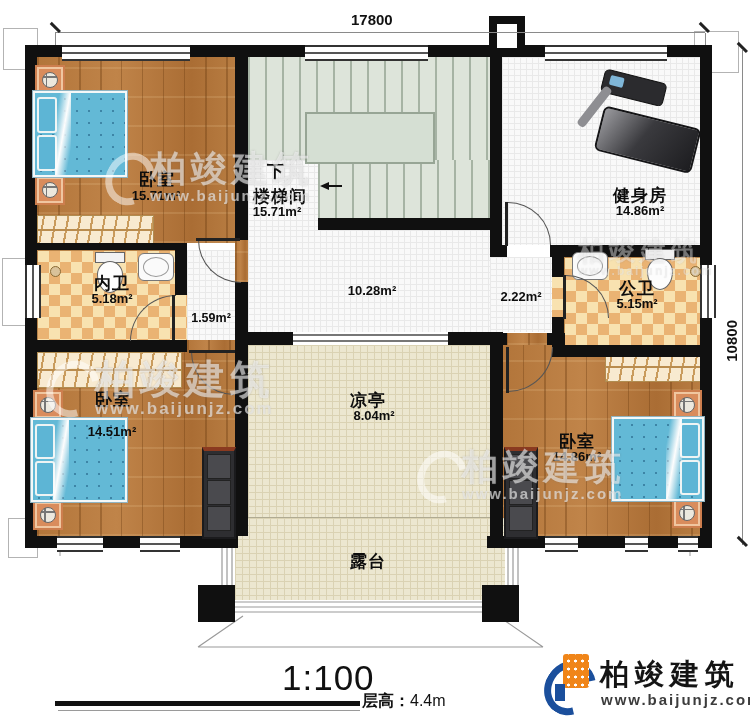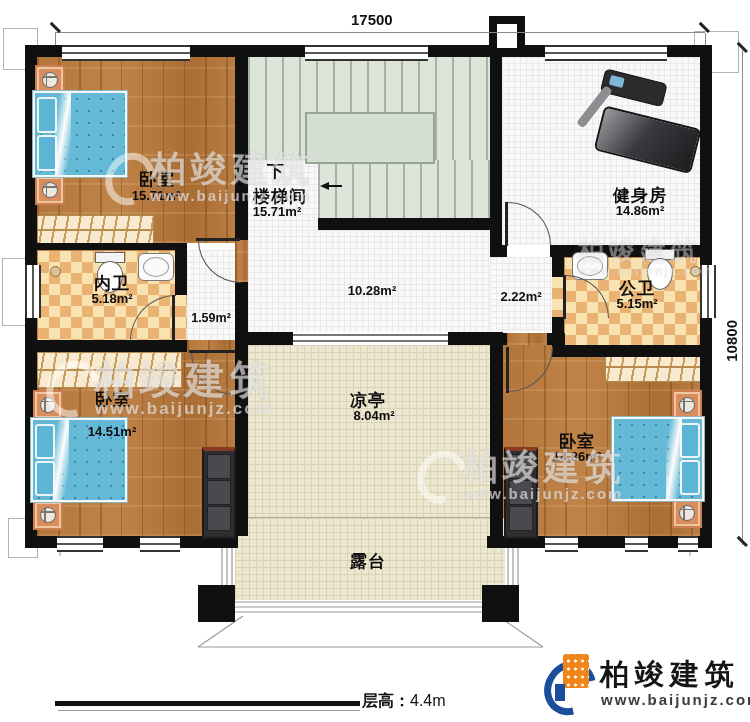--- a/index.html
+++ b/index.html
@@ -302,32 +302,33 @@
   <div class="wm" style="left:462px;top:448px;">
     <div class="swoosh" style="left:-44px;top:2px;width:34px;height:40px;"></div>
     <div class="t1" style="font-size:36px;">柏竣建筑</div>
     <div class="t2" style="font-size:15px;">www.baijunjz.com</div>
   </div>
   <div class="wm" style="left:578px;top:238px;opacity:.7;">
     <div class="t1" style="font-size:26px;">柏竣建筑</div>
     <div class="t2" style="font-size:12px;">www.baijunjz.com</div>
   </div>
 
-  <div class="dimtxt" style="left:351px;top:11px;">17500</div>
+  <div class="dimtxt" style="left:351px;top:11px;">17800</div>
   <div class="dimline" style="left:55px;top:32px;width:650px;height:1px;"></div>
   <div class="tick" style="left:49px;top:26px;"></div>
   <div class="tick" style="left:698px;top:26px;"></div>
   <div class="dimline" style="left:55px;top:33px;width:1px;height:12px;"></div>
   <div class="dimline" style="left:705px;top:33px;width:1px;height:12px;"></div>
 
   <div class="dimtxt" style="left:723px;top:320px;writing-mode:vertical-rl;transform:rotate(180deg);">10800</div>
   <div class="dimline" style="left:742px;top:50px;width:1px;height:495px;"></div>
   <div class="tick" style="left:736px;top:46px;"></div>
   <div class="tick" style="left:736px;top:540px;"></div>
 
+  <div class="tscale" style="left:282px;top:658px;">1:100</div>
   <div class="abs" style="left:55px;top:701px;width:305px;height:5px;background:#111;z-index:6;"></div>
   <div class="abs" style="left:58px;top:710px;width:302px;height:1px;background:#9a9a9a;z-index:6;"></div>
 
   <div class="trow" style="left:362px;top:691px;">
     <span>层高：</span><span style="font-weight:normal;">4.4m</span>
   </div>
 
   <div class="abs" style="left:545px;top:652px;width:50px;height:58px;z-index:6;">
     <div class="abs" style="left:0;top:8px;width:36px;height:42px;border:7px solid #1b4f9c;border-right-color:transparent;border-radius:50%;transform:rotate(32deg);"></div>
     <div class="abs" style="left:18px;top:2px;width:26px;height:34px;background:#f08519;border-radius:3px;

